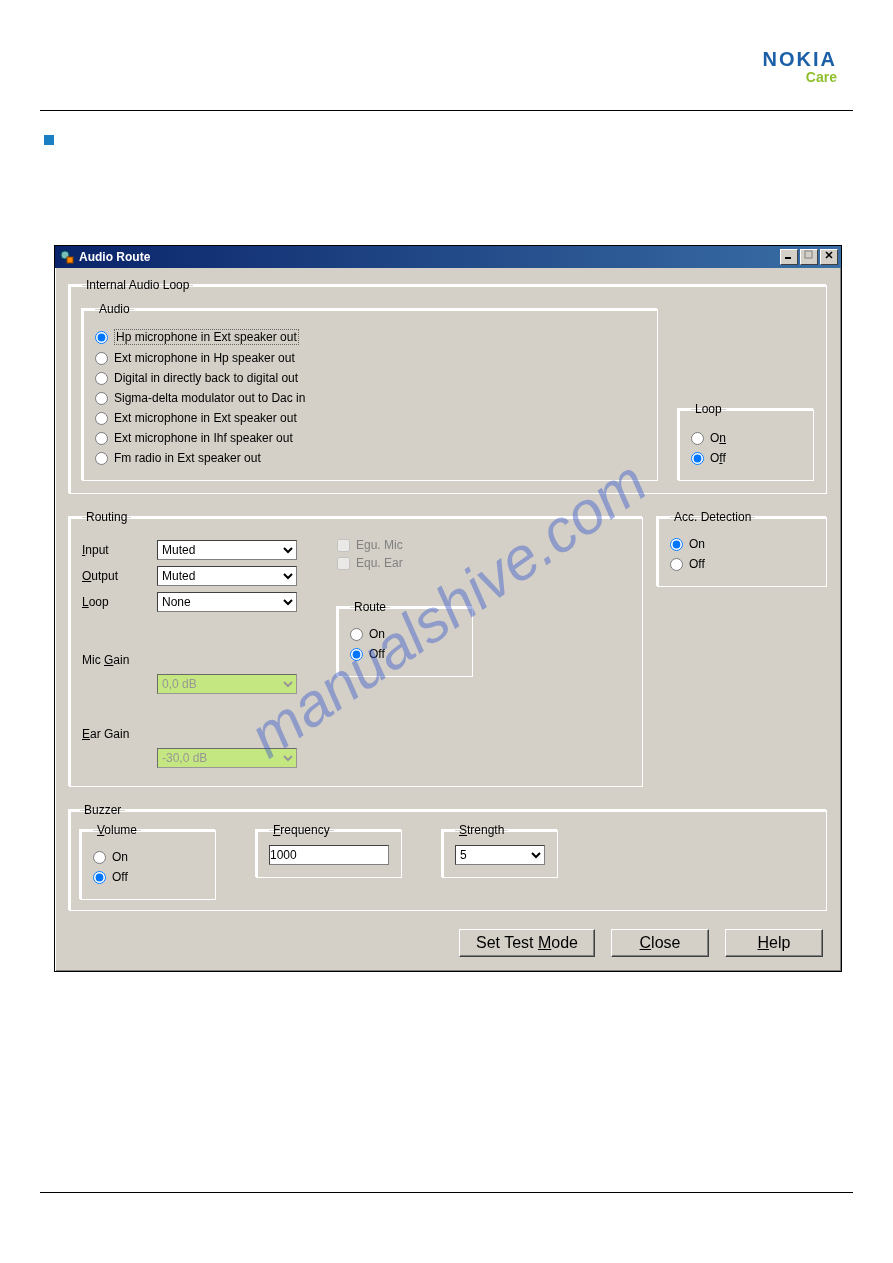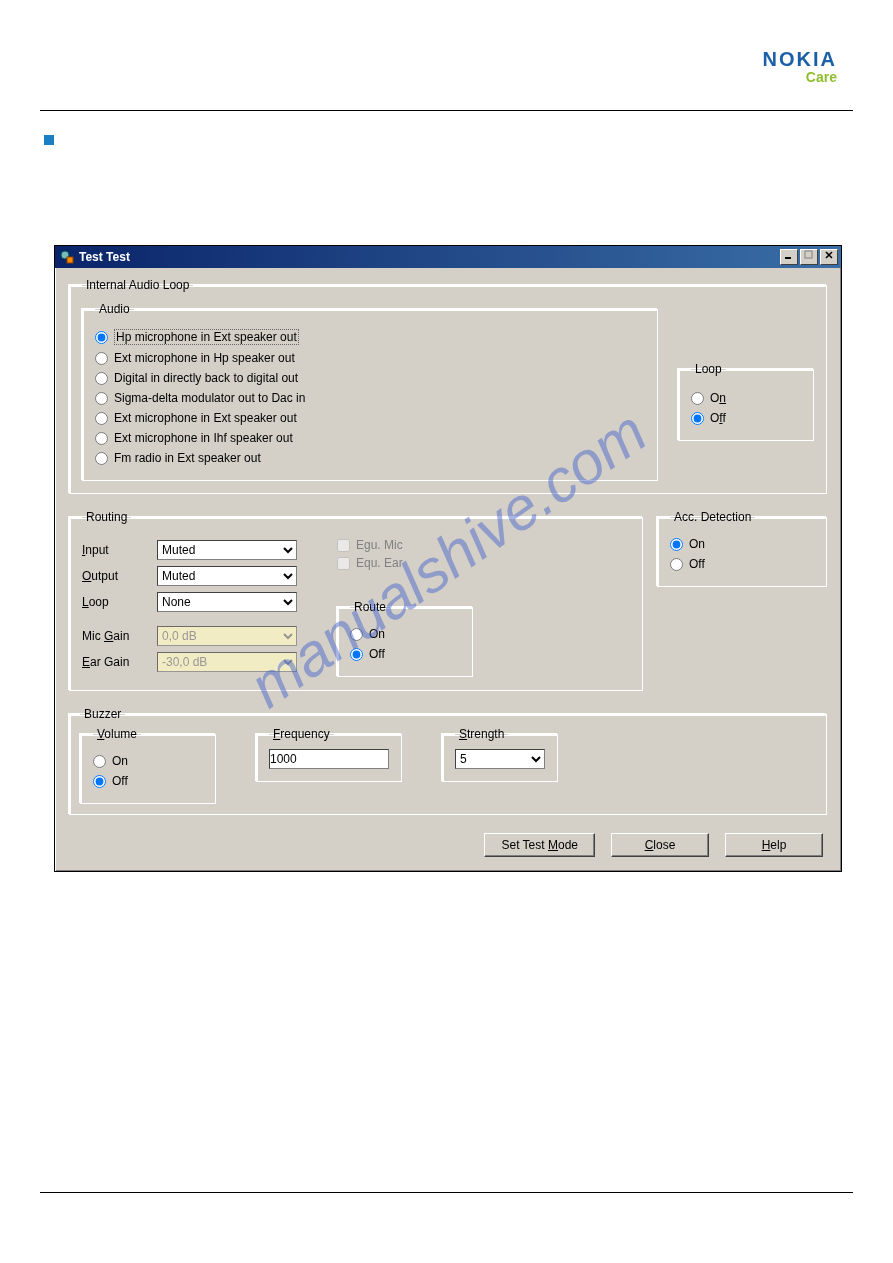--- a/index.html
+++ b/index.html
@@ -108,21 +108,21 @@
 fieldset { border: 1px solid #808080; box-shadow: 1px 1px 0 #fff inset, -1px -1px 0 #fff; }
 fieldset {
   border: 1px groove #fff;
   padding: 10px 12px 12px 12px;
 }
 legend {
   font-size: 12px;
   padding: 0 4px;
   color: #000;
 }
-.row { display: flex; align-items: center; gap: 20px; }
+.row { display: flex; align-items: flex-end; gap: 20px; }
 .audio-group { flex: 1; }
 .radio-line {
   display: flex;
   align-items: center;
   gap: 6px;
   padding: 3px 0;
   font-size: 12px;
 }
 .radio-line input[type=radio] { margin: 0; }
 .loop-box { width: 110px; margin-top: 20px; padding: 12px 12px; }
@@ -144,22 +144,23 @@
   background: #fff;
   border: 1px solid #808080;
   border-top-color: #404040;
   border-left-color: #404040;
   height: 20px;
   padding: 1px 0;
   box-sizing: border-box;
 }
 select { width: 140px; }
 select.disabled, input.disabled {
-  background: #fef9c3;
+  background: #bef264;
   color: #808080;
+  margin-top: 48px;
 }
 .chk-col { margin-left: 20px; font-size: 12px; color: #808080; }
 .chk-line { display: flex; align-items: center; gap: 6px; margin: 4px 0; }
 .chk-line input { margin: 0; }
 .route-fs { width: 110px; margin-top: 30px; }
 .buzzer-fs { flex: 1; padding: 6px 10px 10px 10px; }
 .buzzer-inner { display: flex; gap: 40px; align-items: flex-start; }
 .vol-fs { width: 110px; }
 .freq-fs, .str-fs { padding: 8px 12px 12px 12px; }
 .freq-fs input[type=text] { width: 120px; }
@@ -171,21 +172,21 @@
   margin-top: 18px;
   padding-right: 4px;
 }
 .win-btn {
   background: #d4d0c8;
   border: 1px solid #404040;
   border-top-color: #fff;
   border-left-color: #fff;
   box-shadow: inset -1px -1px 0 #808080;
   font-family: inherit;
-  font-size: 12px;
+  font-size: 16px;
   padding: 4px 16px;
   min-width: 98px;
 }
 .u { text-decoration: underline; }
 .watermark {
   position: absolute;
   left: 50%;
   top: 50%;
   transform: translate(-50%, -50%) rotate(-35deg);
   font-size: 60px;
@@ -209,21 +210,21 @@
 <div class="blue-square"></div>
 
 <div class="dialog">
   <div class="titlebar">
     <span class="titlebar-icon">
       <svg width="16" height="16">
           <circle cx="6" cy="6" r="4" fill="#7bb" stroke="#055"></circle>
           <rect x="8" y="8" width="6" height="6" fill="#f80" stroke="#840"></rect>
         </svg>
     </span>
-    <span class="titlebar-text">Test Test</span>
+    <span class="titlebar-text">Audio Route</span>
     <div class="titlebar-buttons">
       <div class="titlebar-btn"><svg width="10" height="10">
             <rect x="1" y="7" width="6" height="2" fill="#000"></rect>
           </svg></div>
       <div class="titlebar-btn disabled"><svg width="10" height="10">
             <rect x="1" y="1" width="7" height="7" fill="none" stroke="#808080"></rect>
           </svg></div>
       <div class="titlebar-btn"><svg width="10" height="10">
             <line x1="2" y1="2" x2="8" y2="8" stroke="#000" stroke-width="1.5"></line>
             <line x1="8" y1="2" x2="2" y2="8" stroke="#000" stroke-width="1.5"></line>

